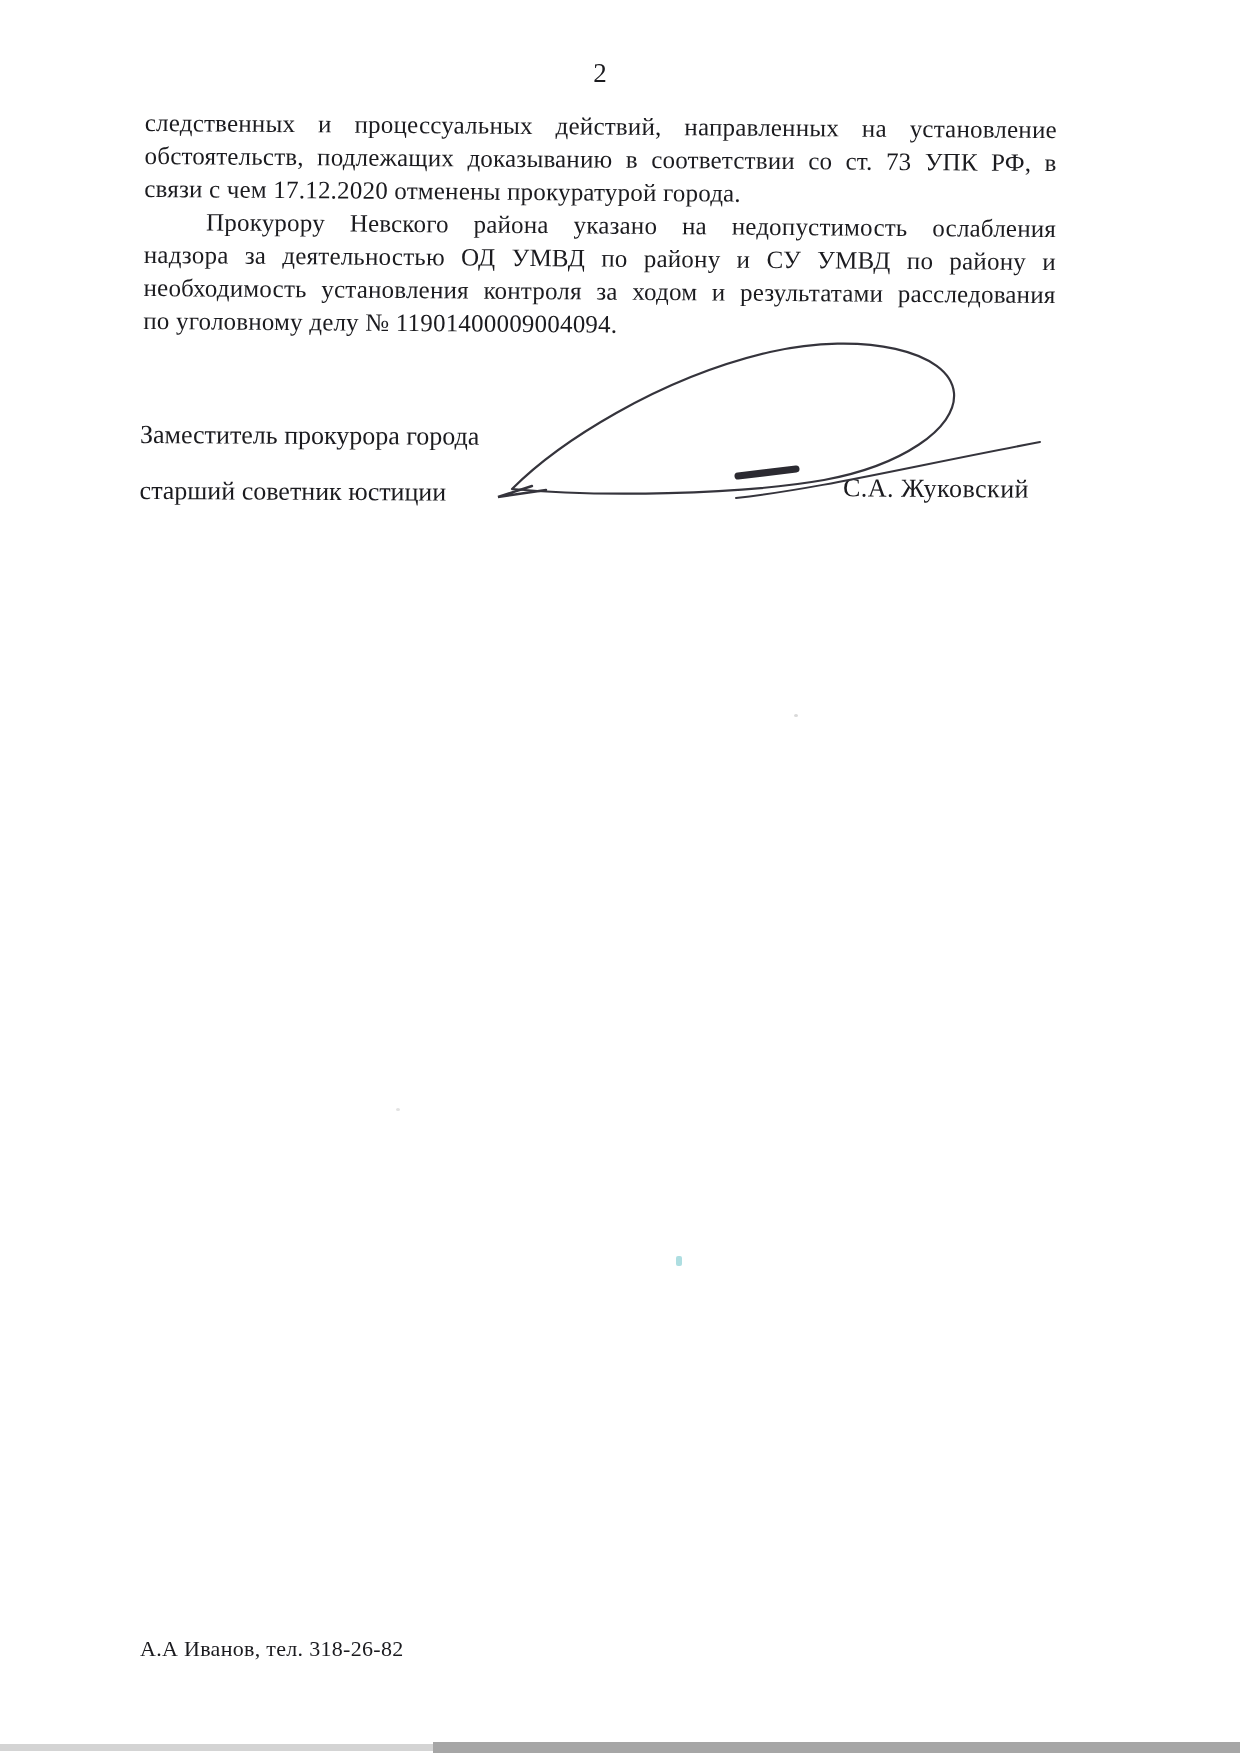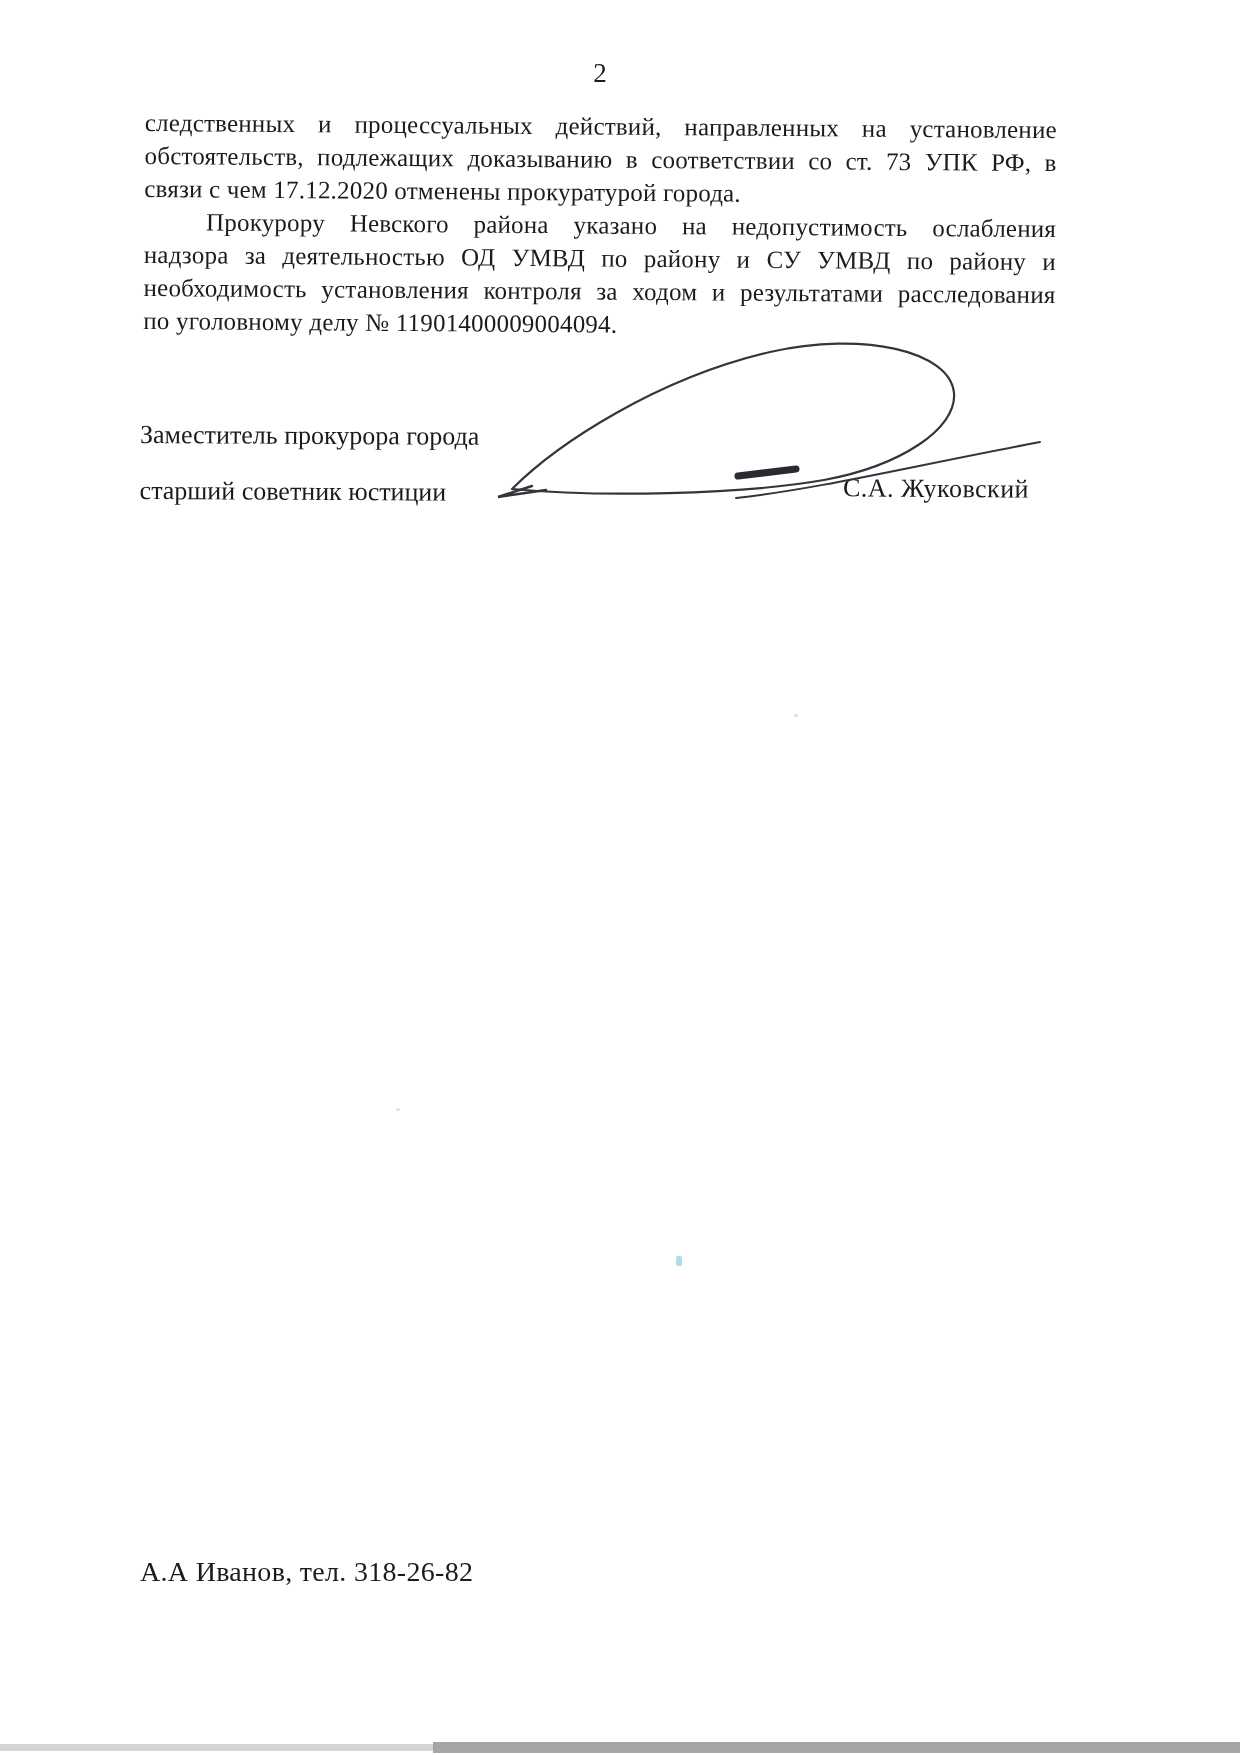--- a/index.html
+++ b/index.html
@@ -68,22 +68,22 @@
   .signature-svg {
     position: absolute;
     left: 488px;
     top: 333px;
     width: 562px;
     height: 180px;
   }
   .footer-note {
     position: absolute;
     left: 140px;
-    top: 1556px;
-    font-size: 28px;
+    top: 1636px;
+    font-size: 22px;
     letter-spacing: 0.3px;
   }
   
   .speck {
     position: absolute;
     border-radius: 50%;
   }
   .speck-1 { left: 794px; top: 714px; width: 4px; height: 3px; background: #d9d9d9; }
   .speck-2 { left: 396px; top: 1108px; width: 4px; height: 3px; background: #e2e2e2; }
   .speck-3 { left: 676px; top: 1256px; width: 6px; height: 10px; background: rgba(22,160,170,0.35); border-radius: 2px; }

